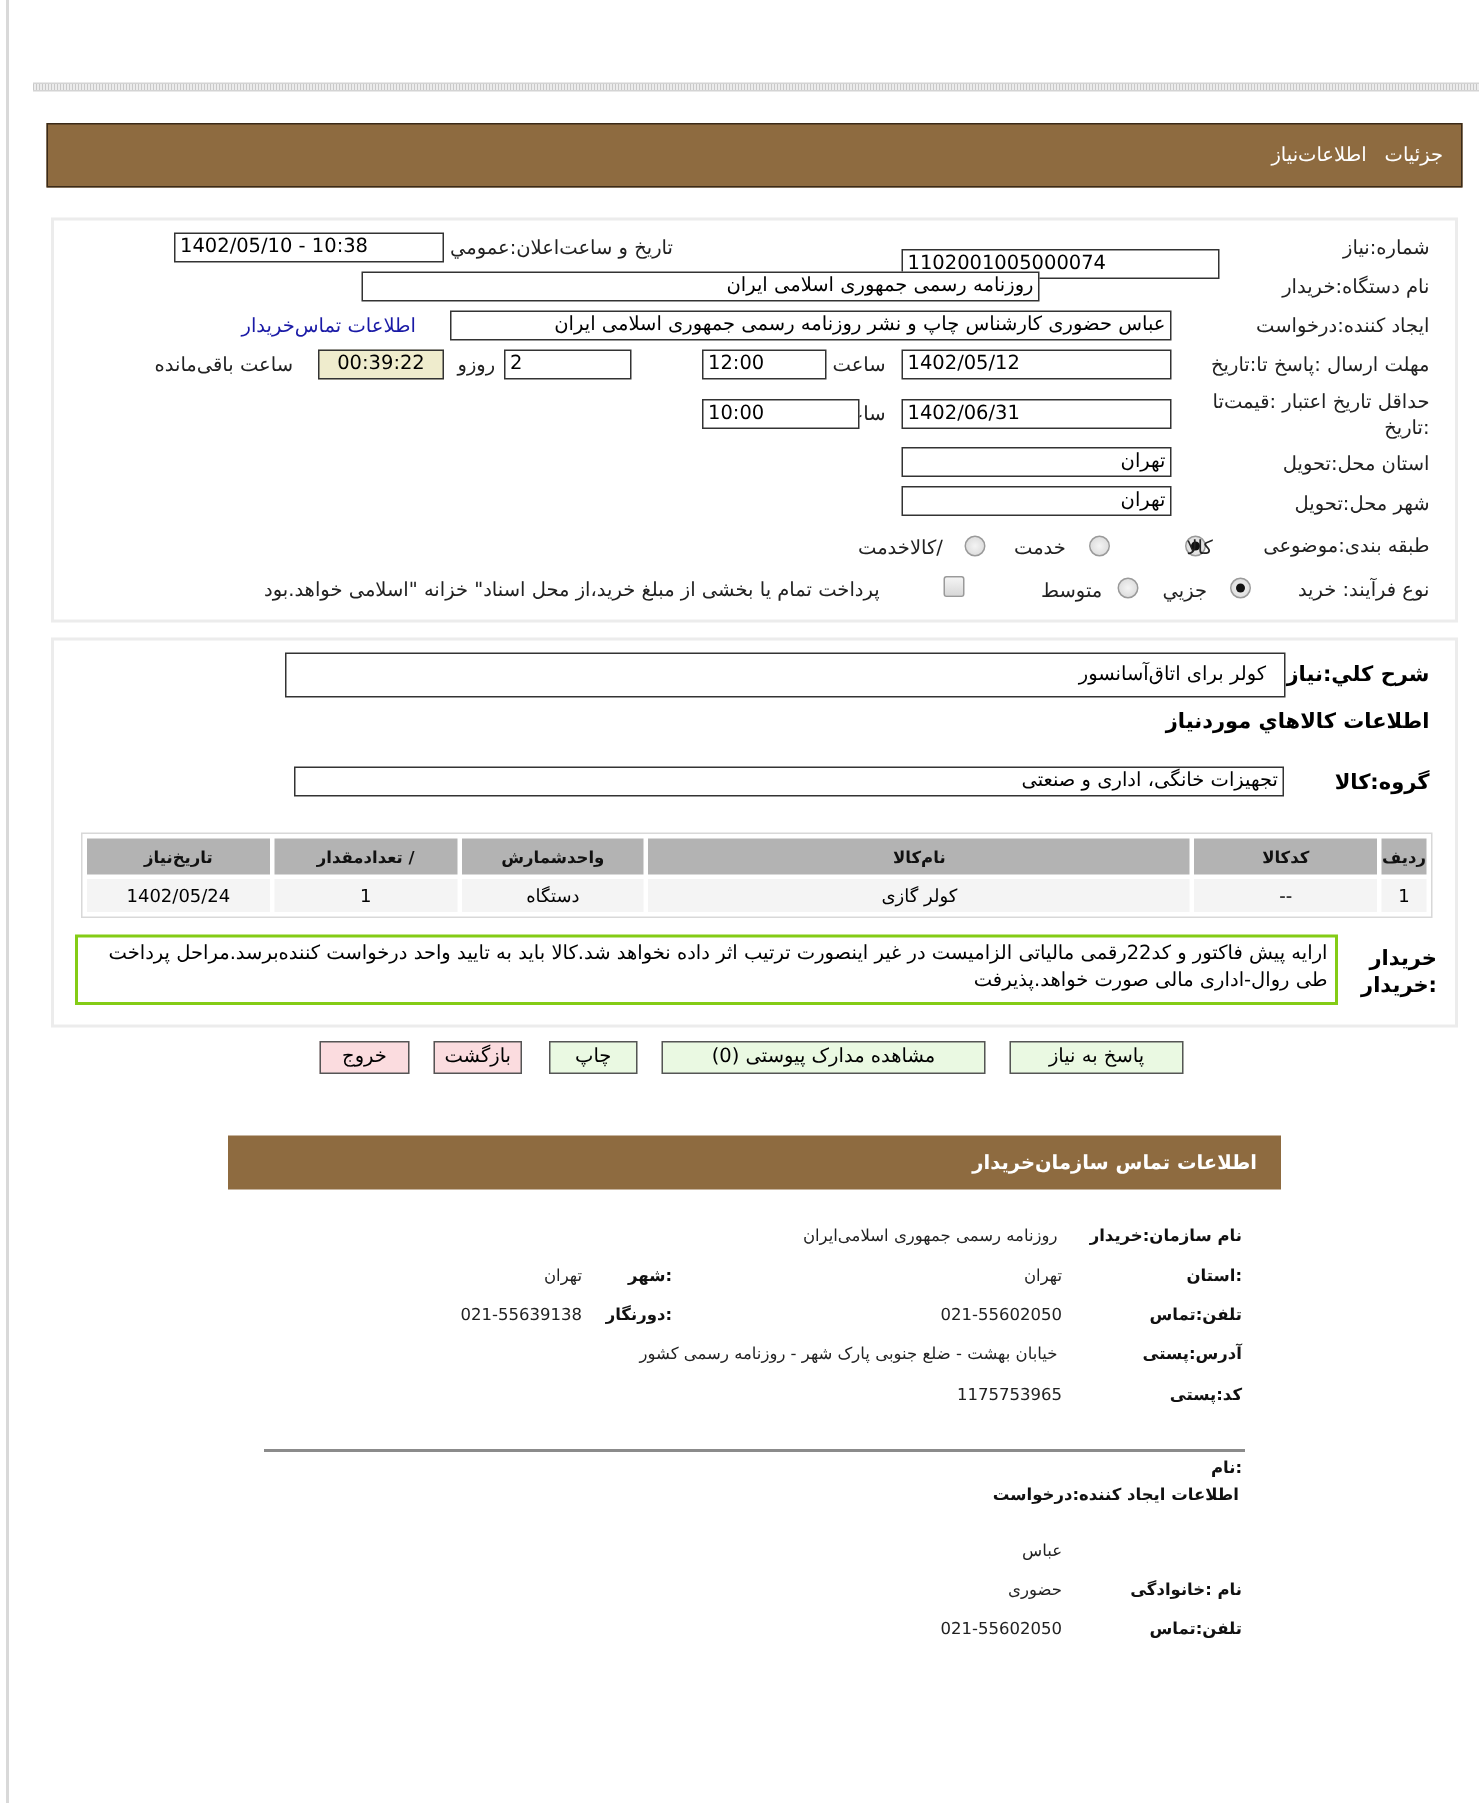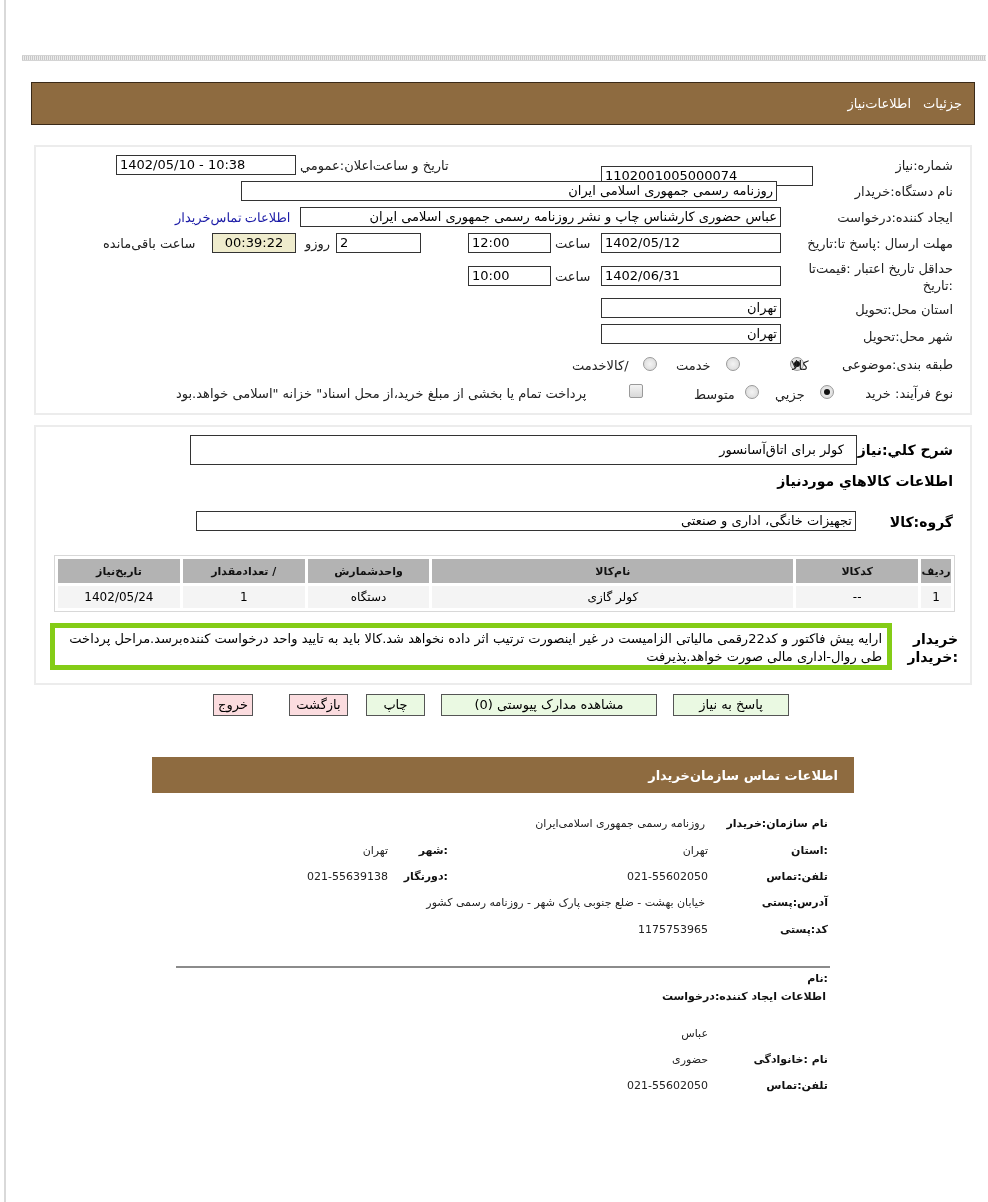--- a/index.html
+++ b/index.html
@@ -34,21 +34,21 @@
     background: linear-gradient(#f4f4f4, #d8d8d8); }
 
   .bold-lbl { font-weight: bold; font-size: 14px; }
 
   table.items { position: absolute; left: 54px; top: 555px; width: 901px; border-collapse: separate; border-spacing: 3px;
     background: #fff; border: 1px solid #d8d8d8; font-size: 12px; }
   table.items th { background: #b3b3b3; color: #111; font-weight: bold; height: 24px; font-size: 11px; }
   table.items td { text-align: center; height: 22px; background: #f4f4f4; }
 
   .desc-lbl { position: absolute; font-weight: bold; font-size: 14px; line-height: 18px; }
-  .desc-box { position: absolute; border: 5px solid #84cc16; background: #fff; font-size: 13px; line-height: 18px; padding: 2px 5px; }
+  .desc-box { position: absolute; border: 2px solid #84cc16; background: #fff; font-size: 13px; line-height: 18px; padding: 2px 5px; }
 
   .btn { position: absolute; height: 22px; border: 1px solid #555; font-size: 13px; text-align: center; line-height: 20px; cursor: pointer; }
   .btn.green { background: #eaf9e2; }
   .btn.pink { background: #fbdcdf; }
 
   .sub-bar { position: absolute; left: 152px; top: 757px; width: 702px; height: 36px; background: #8e6b40;
     color: #fff; font-weight: bold; font-size: 13px; display: flex; align-items: center; padding-right: 16px; }
 
   .small { font-size: 11px; color: #222; }
   .small-b { font-size: 11px; font-weight: bold; color: #111; }
@@ -67,40 +67,40 @@
 
 <div class="panel p1"></div>
 
 <span class="abs lbl" style="right:35px; top:158px;">شماره:نیاز</span>
 <div class="box ltr" style="left:601px; top:155px; width:212px;margin-top:11px;">1102001005000074</div>
 
 <span class="abs lbl" style="left:300px; top:158px;">تاریخ و ساعت‌اعلان:عمومي</span>
 <div class="box ltr" style="left:116px; top:155px; width:180px;">1402/05/10 - 10:38</div>
 
 <span class="abs lbl" style="right:35px; top:184px;">نام دستگاه:خریدار</span>
-<div class="box" style="left:241px; top:181px; width:536px;">روزنامه رسمی جمهوری اسلامی ایران</div>
+<div class="box" style="left:241px; top:181px; width:452px;">روزنامه رسمی جمهوری اسلامی ایران</div>
 
 <span class="abs lbl" style="right:35px; top:210px;">ایجاد کننده:درخواست</span>
 <div class="box" style="left:300px; top:207px; width:481px;">عباس حضوری کارشناس چاپ و نشر روزنامه رسمی جمهوری اسلامی ایران</div>
-<a class="abs link" style="left:175px; top:210px;font-family:Liberation Serif, serif;" href="#">اطلاعات تماس‌خریدار</a>
+<a class="abs link" style="left:161px; top:210px;" href="#">اطلاعات تماس‌خریدار</a>
 
 <span class="abs lbl" style="right:35px; top:236px;">مهلت ارسال :پاسخ تا:تاریخ</span>
 <div class="box ltr" style="left:601px; top:233px; width:180px;">1402/05/12</div>
 <span class="abs lbl" style="left:555px; top:236px;">ساعت</span>
 <div class="box ltr" style="left:468px; top:233px; width:83px;">12:00</div>
 <div class="box ltr" style="left:336px; top:233px; width:85px;">2</div>
 <span class="abs lbl" style="left:305px; top:236px;">روزو</span>
 <div class="box highlight" style="left:212px; top:233px; width:84px;">00:39:22</div>
 <span class="abs lbl" style="left:103px; top:236px;">ساعت باقی‌مانده</span>
 
 <span class="abs lbl" style="right:35px; top:261px;">حداقل تاریخ اعتبار :قیمت‌تا</span>
 <span class="abs lbl" style="right:35px; top:278px;">:تاریخ</span>
 <div class="box ltr" style="left:601px; top:266px; width:180px;">1402/06/31</div>
 <span class="abs lbl" style="left:555px; top:269px;">ساعت</span>
-<div class="box ltr" style="left:468px; top:266px; width:83px;">10:00</div>
+<div class="box ltr" style="left:468px; top:266px; width:105px;">10:00</div>
 
 <span class="abs lbl" style="right:35px; top:302px;">استان محل:تحویل</span>
 <div class="box" style="left:601px; top:298px; width:180px;">تهران</div>
 
 <span class="abs lbl" style="right:35px; top:329px;">شهر محل:تحویل</span>
 <div class="box" style="left:601px; top:324px; width:180px;">تهران</div>
 
 <span class="abs lbl" style="right:35px; top:357px;">طبقه بندی:موضوعی</span>
 <span class="radio on" style="left:790px; top:357px;"></span>
 <span class="abs lbl" style="left:760px; top:358px;margin-left:31px;">کالا</span>
@@ -151,21 +151,21 @@
 </table>
 
 <span class="desc-lbl" style="right:30px; top:630px;">خریدار</span>
 <span class="desc-lbl" style="right:30px; top:648px;">:خریدار</span>
 <div class="desc-box" style="left:50px; top:623px; width:842px; height:47px; white-space:normal;">ارایه پیش فاکتور و کد22رقمی مالیاتی الزامیست در غیر اینصورت ترتیب اثر داده نخواهد شد.کالا باید به تایید واحد درخواست کننده‌برسد.مراحل پرداخت طی روال-اداری مالی صورت خواهد.پذیرفت</div>
 
 <div class="btn green" style="left:673px; top:694px; width:116px;">پاسخ به نیاز</div>
 <div class="btn green" style="left:441px; top:694px; width:216px;">مشاهده مدارک پیوستی (0)</div>
 <div class="btn green" style="left:366px; top:694px; width:59px;">چاپ</div>
 <div class="btn pink" style="left:289px; top:694px; width:59px;">بازگشت</div>
-<div class="btn pink" style="left:213px; top:694px; width:40px;">خروج</div>
+<div class="btn pink" style="left:213px; top:694px; width:60px;">خروج</div>
 
 <div class="sub-bar">
   <span>اطلاعات  تماس سازمان‌خریدار</span>
 </div>
 
 <span class="abs small-b" style="right:160px; top:817px;">نام سازمان:خریدار</span>
 <span class="abs small" style="right:283px; top:817px;">روزنامه رسمی جمهوری اسلامی‌ایران</span>
 
 <span class="abs small-b" style="right:160px; top:844px;">:استان</span>
 <span class="abs small" style="right:280px; top:844px;">تهران</span>

